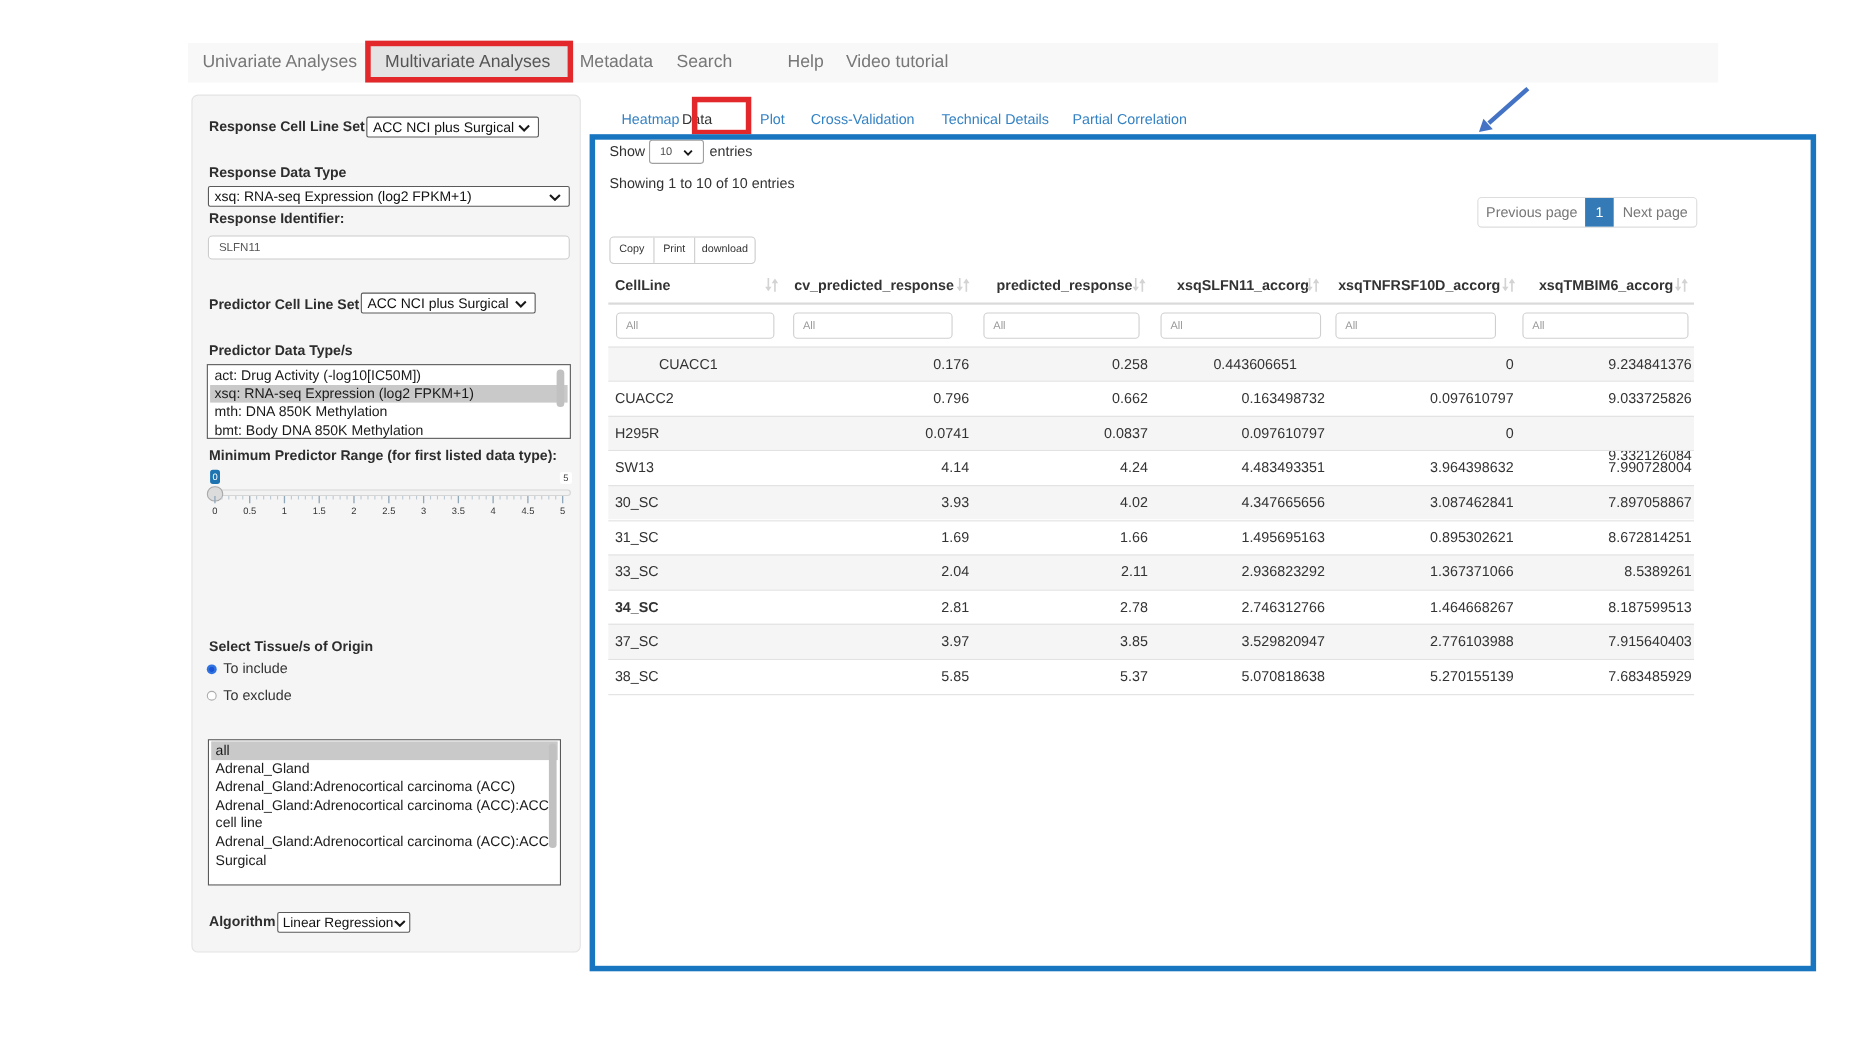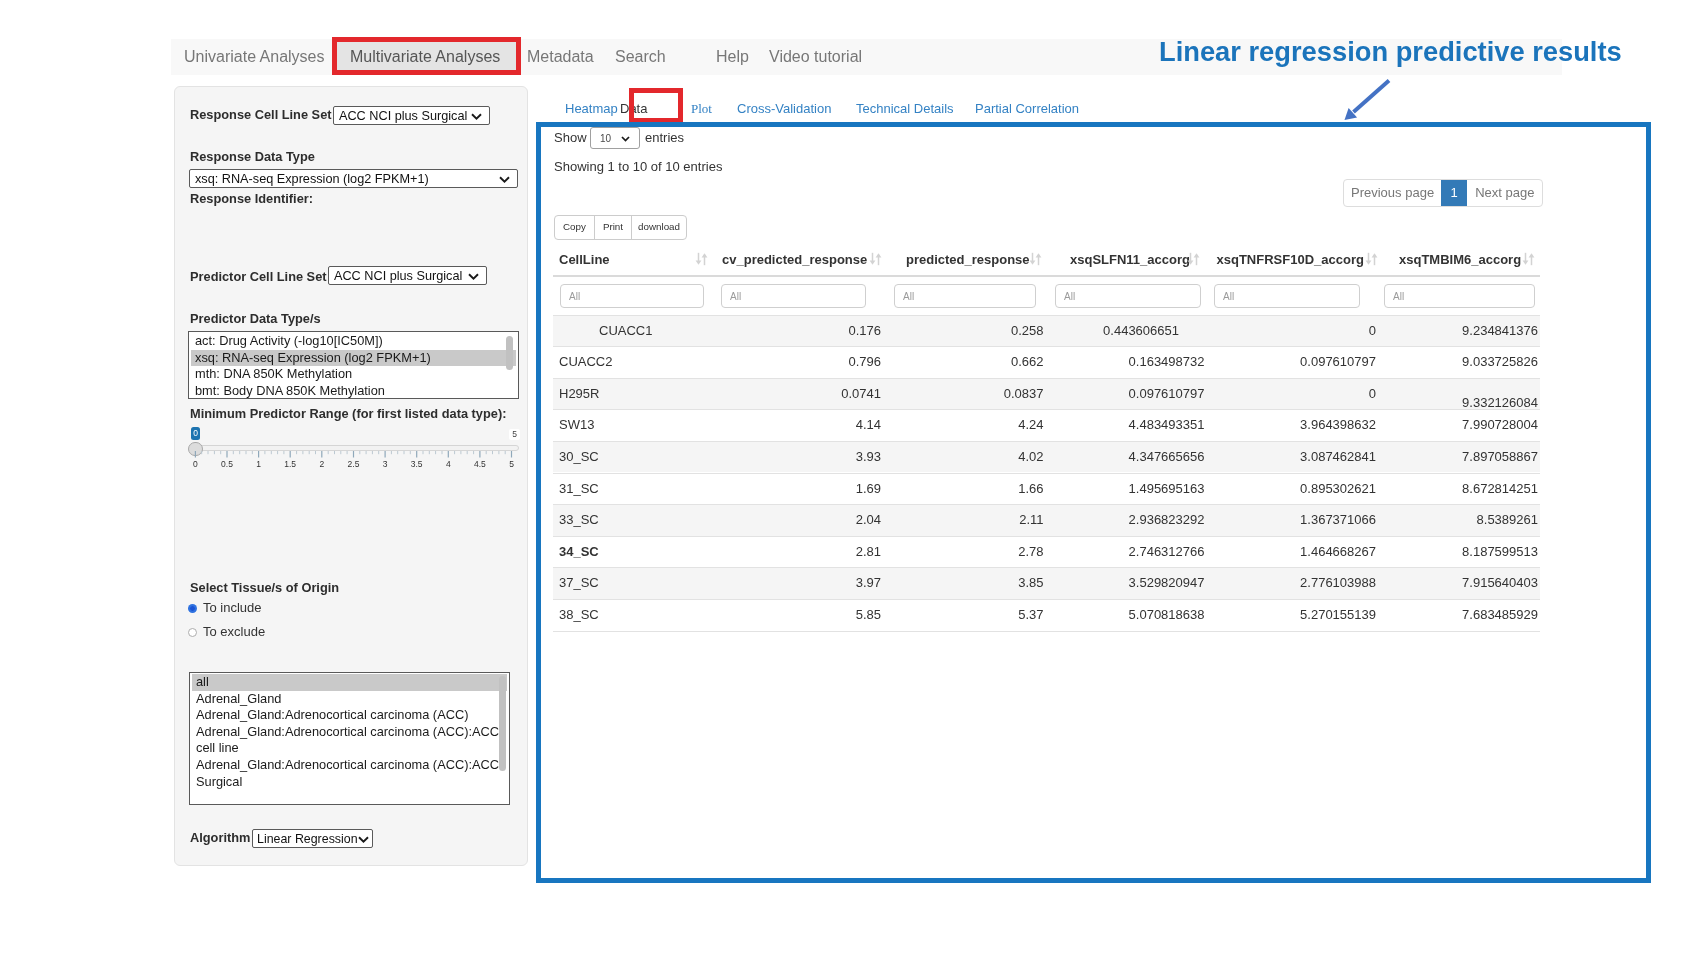--- a/index.html
+++ b/index.html
@@ -42,21 +42,20 @@
 
 <div id="navbar" class="abs"></div>
 <div class="navitem" style="left:184px; top:39px;">Univariate Analyses</div>
 <div id="redbox1" class="abs"></div>
 <div id="mva" class="abs">Multivariate Analyses</div>
 <div class="navitem" style="left:527px; top:39px;">Metadata</div>
 <div class="navitem" style="left:615px; top:39px;">Search</div>
 <div class="navitem" style="left:716px; top:39px;">Help</div>
 <div class="navitem" style="left:769px; top:39px;">Video tutorial</div>
 
-<div id="ann" class="abs">Linear regression predictive results</div>
 <svg class="abs" style="left:1330px; top:70px;" width="80" height="60" viewBox="0 0 80 60">
   <line x1="59" y1="10.5" x2="23.5" y2="42" stroke="#4472c4" stroke-width="4"></line>
   <polygon points="14.5,50 18.6,37.9 27.1,47.4" fill="#4472c4"></polygon>
 </svg>
 
 <div id="well" class="abs"></div>
 <div class="lbl" style="left:190px; top:107px;">Response Cell Line Set</div>
 <div class="sel" style="left:333px; top:106px; width:157px; height:19px;">
       <span class="tx">ACC NCI plus Surgical</span>
       <span class="chev" style="right:7px; top:6px;">
@@ -68,20 +67,23 @@
 <div class="lbl" style="left:190px; top:149px;">Response Data Type</div>
 <div class="sel" style="left:189px; top:169px; width:329px; height:19px;">
       <span class="tx">xsq: RNA-seq Expression (log2 FPKM+1)</span>
       <span class="chev" style="right:7px; top:6px;">
         <svg width="11" height="7" viewBox="0 0 11 7">
           <polyline points="1,1.2 5.5,5.6 10,1.2" stroke="#1a1a1a" stroke-width="1.9" fill="none"></polyline>
         </svg>
       </span>
     </div>
 <div class="lbl" style="left:190px; top:191px;">Response Identifier:</div>
+<div class="inp" style="left:189px; top:214px; width:329px; height:22px;">
+      <span class="tx">SLFN11</span>
+    </div>
 <div class="lbl" style="left:190px; top:269px;">Predictor Cell Line Set</div>
 <div class="sel" style="left:328px; top:266px; width:159px; height:19px;">
       <span class="tx">ACC NCI plus Surgical</span>
       <span class="chev" style="right:7px; top:6px;">
         <svg width="11" height="7" viewBox="0 0 11 7">
           <polyline points="1,1.2 5.5,5.6 10,1.2" stroke="#1a1a1a" stroke-width="1.9" fill="none"></polyline>
         </svg>
       </span>
     </div>
 <div class="lbl" style="left:190px; top:311px;">Predictor Data Type/s</div>
@@ -120,21 +122,21 @@
       <span class="tx" style="left:4px; font-size:12.4px;">Linear Regression</span>
       <span class="chev" style="right:3.5px; top:6px;">
         <svg width="11" height="7" viewBox="0 0 11 7">
           <polyline points="1,1.2 5.5,5.6 10,1.2" stroke="#1a1a1a" stroke-width="1.9" fill="none"></polyline>
         </svg>
       </span>
     </div>
 
 <div class="tab" style="left:565px; top:101px;">Heatmap</div>
 <div class="tab" style="left:620px; top:101px; color:#333;">Data</div>
-<div class="tab" style="left:691px; top:101px;font-family:Liberation Serif, serif;">Plot</div>
+<div class="tab" style="left:691px; top:101px;">Plot</div>
 <div class="tab" style="left:737px; top:101px;">Cross-Validation</div>
 <div class="tab" style="left:856px; top:101px;">Technical Details</div>
 <div class="tab" style="left:975px; top:101px;">Partial Correlation</div>
 <div id="redbox2" class="abs"></div>
 
 <div id="panel" class="abs"></div>
 <div class="t13" style="left:554px; top:130px;">Show</div>
 <div class="abs" style="left:590px; top:127px; width:50px; height:22px; background:#fff; border:1px solid #a0a0a0; border-radius:3px;">
   <span class="abs" style="left:9px; top:0; height:22px; line-height:22px; font-size:10px; color:#4a4a4a;">10</span>
   <span class="chev" style="right:7px; top:8px;">
@@ -230,21 +232,21 @@
 <div class="num" style="right:656.5px; top:346.1px;">0.662</div>
 <div class="num" style="right:495.5px; top:346.1px;">0.163498732</div>
 <div class="num" style="right:324px; top:346.1px;">0.097610797</div>
 <div class="num" style="right:162px; top:346.1px;">9.033725826</div>
 <div class="abs" style="left:553px; top:377.7px; width:987px; height:31.6px; border-top:1px solid #e2e2e2; background:#f5f5f5;"></div>
 <div class="num" style="left:559px; top:377.7px;">H295R</div>
 <div class="num" style="right:819px; top:377.7px;">0.0741</div>
 <div class="num" style="right:656.5px; top:377.7px;">0.0837</div>
 <div class="num" style="right:495.5px; top:377.7px;">0.097610797</div>
 <div class="num" style="right:324px; top:377.7px;">0</div>
-<div class="num" style="right:162px; top:387px;">9.332126084</div>
+<div class="num" style="right:162px; top:398px;">9.332126084</div>
 <div class="abs" style="left:553px; top:409.3px; width:987px; height:31.6px; border-top:1px solid #e2e2e2; "></div>
 <div class="num" style="left:559px; top:409.3px;">SW13</div>
 <div class="num" style="right:819px; top:409.3px;">4.14</div>
 <div class="num" style="right:656.5px; top:409.3px;">4.24</div>
 <div class="num" style="right:495.5px; top:409.3px;">4.483493351</div>
 <div class="num" style="right:324px; top:409.3px;">3.964398632</div>
 <div class="num" style="right:162px; top:409.3px;">7.990728004</div>
 <div class="abs" style="left:553px; top:440.9px; width:987px; height:31.6px; border-top:1px solid #e2e2e2; background:#f5f5f5;"></div>
 <div class="num" style="left:559px; top:440.9px;">30_SC</div>
 <div class="num" style="right:819px; top:440.9px;">3.93</div>

